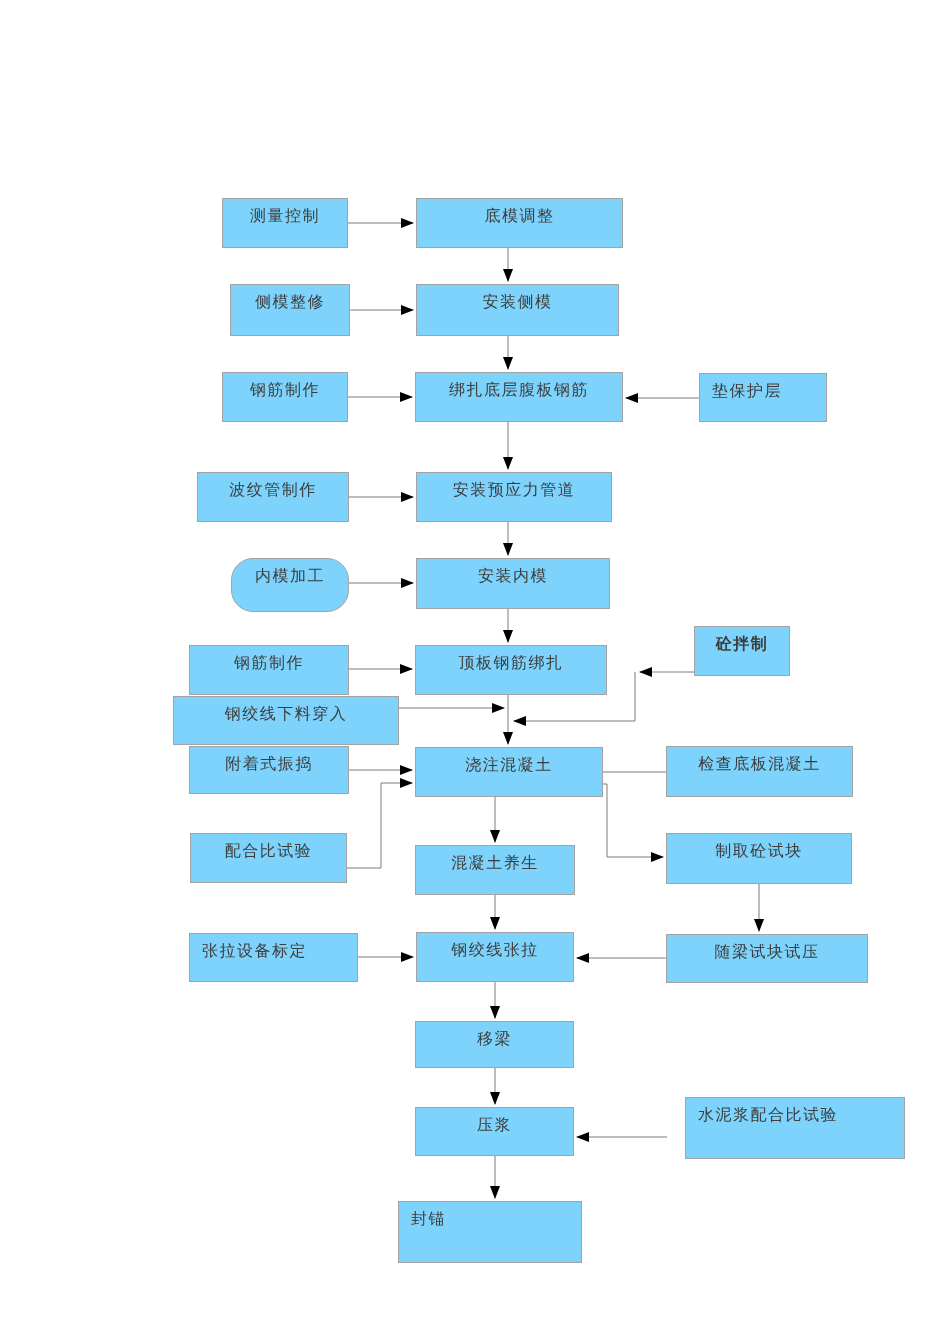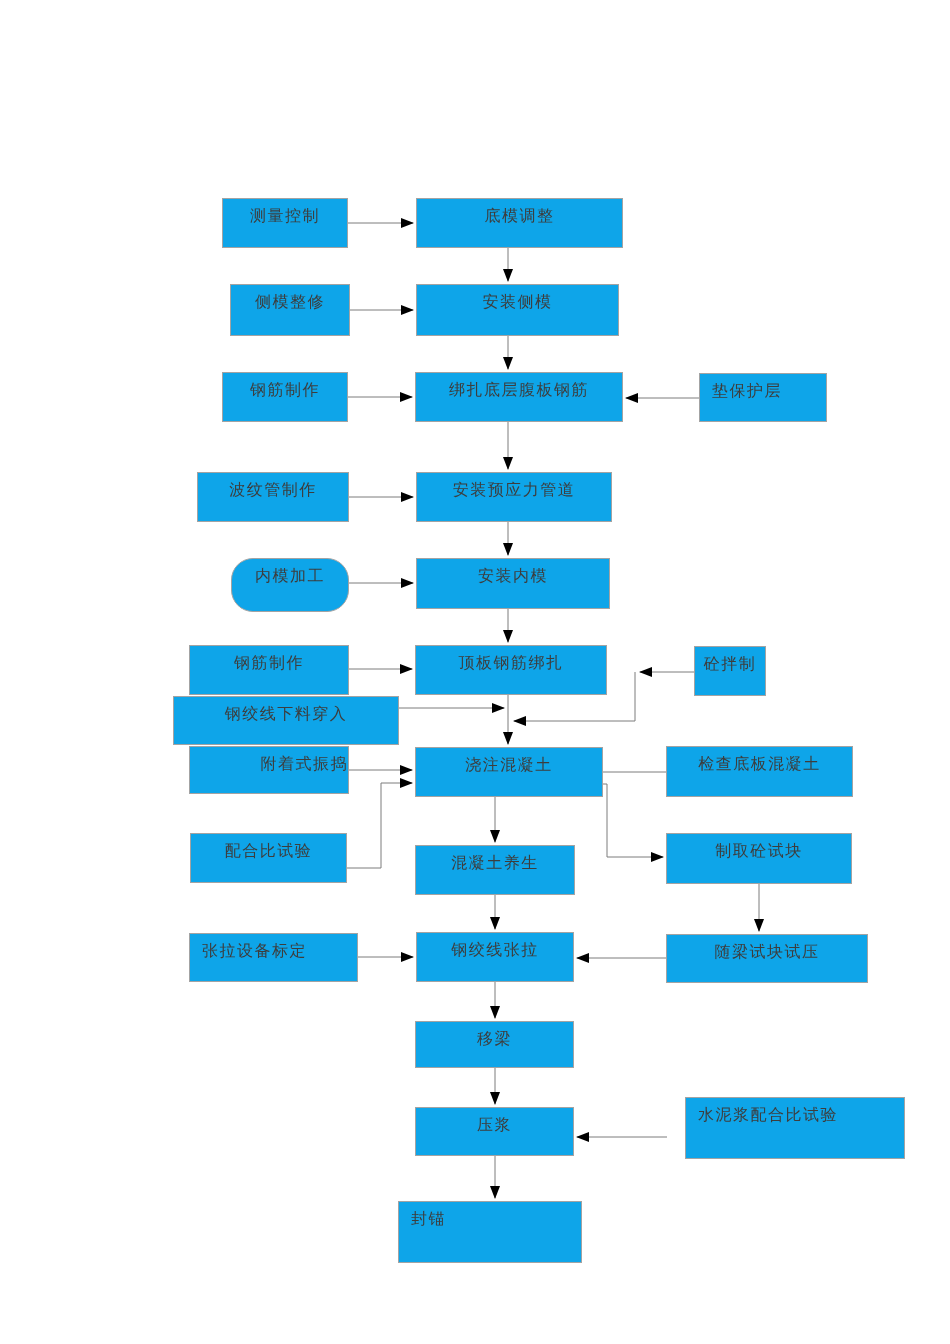--- a/index.html
+++ b/index.html
@@ -13,21 +13,21 @@
   }
   #edge-layer {
     position: absolute;
     left: 0; top: 0;
     width: 950px; height: 1344px;
   }
   .node {
     position: absolute;
     box-sizing: border-box;
     border: 1px solid #a3a3a3;
-    background: #0ea5e9;
+    background: #7dd3fc;
     color: #3d3d3d;
     font-size: 16px;
     line-height: 1.25;
     letter-spacing: 1.5px;
     padding-top: 7px;
     text-align: center;
     white-space: nowrap;
   }
   .node.align-left {
     text-align: left;
@@ -94,23 +94,23 @@
       <div class="node" style="left: 416px; top: 284px; width: 203px; height: 52px; border-color: rgb(163, 163, 163); color: rgb(61, 61, 61);">安装侧模</div>
       <div class="node" style="left: 222px; top: 372px; width: 126px; height: 50px; border-color: rgb(163, 163, 163); color: rgb(61, 61, 61);">钢筋制作</div>
       <div class="node" style="left: 415px; top: 372px; width: 208px; height: 50px; border-color: rgb(163, 163, 163); color: rgb(61, 61, 61);">绑扎底层腹板钢筋</div>
       <div class="node align-left" style="left: 699px; top: 373px; width: 128px; height: 49px; border-color: rgb(163, 163, 163); color: rgb(61, 61, 61);">垫保护层</div>
       <div class="node" style="left: 197px; top: 472px; width: 152px; height: 50px; border-color: rgb(163, 163, 163); color: rgb(61, 61, 61);">波纹管制作</div>
       <div class="node" style="left: 416px; top: 472px; width: 196px; height: 50px; border-color: rgb(163, 163, 163); color: rgb(61, 61, 61);">安装预应力管道</div>
       <div class="node" style="left: 231px; top: 558px; width: 118px; height: 54px; border-color: rgb(163, 163, 163); color: rgb(61, 61, 61); border-radius: 22px;">内模加工</div>
       <div class="node" style="left: 416px; top: 558px; width: 194px; height: 51px; border-color: rgb(163, 163, 163); color: rgb(61, 61, 61);">安装内模</div>
       <div class="node" style="left: 189px; top: 645px; width: 160px; height: 50px; border-color: rgb(163, 163, 163); color: rgb(61, 61, 61);">钢筋制作</div>
       <div class="node" style="left: 415px; top: 645px; width: 192px; height: 50px; border-color: rgb(163, 163, 163); color: rgb(61, 61, 61);">顶板钢筋绑扎</div>
-      <div class="node" style="left: 694px; top: 646px; width: 72px; height: 50px; border-color: rgb(163, 163, 163); color: rgb(61, 61, 61);">砼拌制</div>
+      <div class="node" style="left: 694px; top: 626px; width: 96px; height: 50px; border-color: rgb(163, 163, 163); color: rgb(61, 61, 61); font-weight: bold;">砼拌制</div>
       <div class="node" style="left: 173px; top: 696px; width: 226px; height: 49px; border-color: rgb(163, 163, 163); color: rgb(61, 61, 61); text-align: center;">钢绞线下料穿入</div>
-      <div class="node" style="left: 189px; top: 746px; width: 160px; height: 48px; border-color: rgb(163, 163, 163); color: rgb(61, 61, 61); text-align: right;">附着式振捣</div>
+      <div class="node" style="left: 189px; top: 746px; width: 160px; height: 48px; border-color: rgb(163, 163, 163); color: rgb(61, 61, 61);">附着式振捣</div>
       <div class="node" style="left: 415px; top: 747px; width: 188px; height: 50px; border-color: rgb(163, 163, 163); color: rgb(61, 61, 61);">浇注混凝土</div>
       <div class="node" style="left: 666px; top: 746px; width: 187px; height: 51px; border-color: rgb(163, 163, 163); color: rgb(61, 61, 61);">检查底板混凝土</div>
       <div class="node" style="left: 190px; top: 833px; width: 157px; height: 50px; border-color: rgb(163, 163, 163); color: rgb(61, 61, 61);">配合比试验</div>
       <div class="node" style="left: 415px; top: 845px; width: 160px; height: 50px; border-color: rgb(163, 163, 163); color: rgb(61, 61, 61);">混凝土养生</div>
       <div class="node" style="left: 666px; top: 833px; width: 186px; height: 51px; border-color: rgb(163, 163, 163); color: rgb(61, 61, 61);">制取砼试块</div>
       <div class="node align-left" style="left: 189px; top: 933px; width: 169px; height: 49px; border-color: rgb(163, 163, 163); color: rgb(61, 61, 61);">张拉设备标定</div>
       <div class="node" style="left: 416px; top: 932px; width: 158px; height: 50px; border-color: rgb(163, 163, 163); color: rgb(61, 61, 61);">钢绞线张拉</div>
       <div class="node" style="left: 666px; top: 934px; width: 202px; height: 49px; border-color: rgb(163, 163, 163); color: rgb(61, 61, 61);">随梁试块试压</div>
       <div class="node" style="left: 415px; top: 1021px; width: 159px; height: 47px; border-color: rgb(163, 163, 163); color: rgb(61, 61, 61);">移梁</div>
       <div class="node" style="left: 415px; top: 1107px; width: 159px; height: 49px; border-color: rgb(163, 163, 163); color: rgb(61, 61, 61);">压浆</div>

